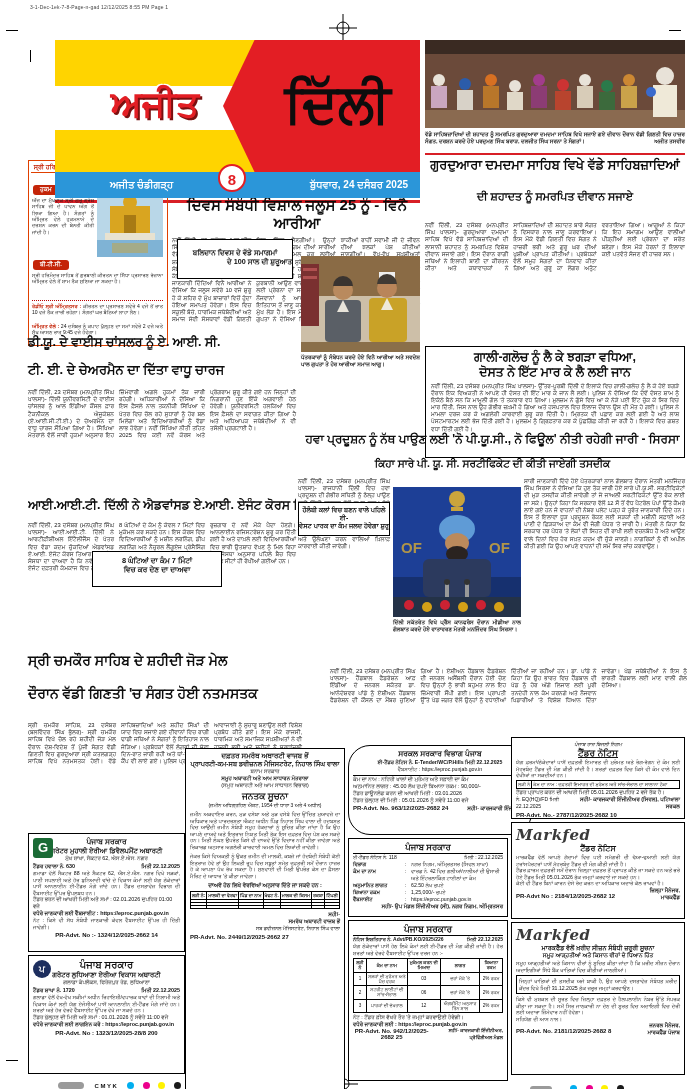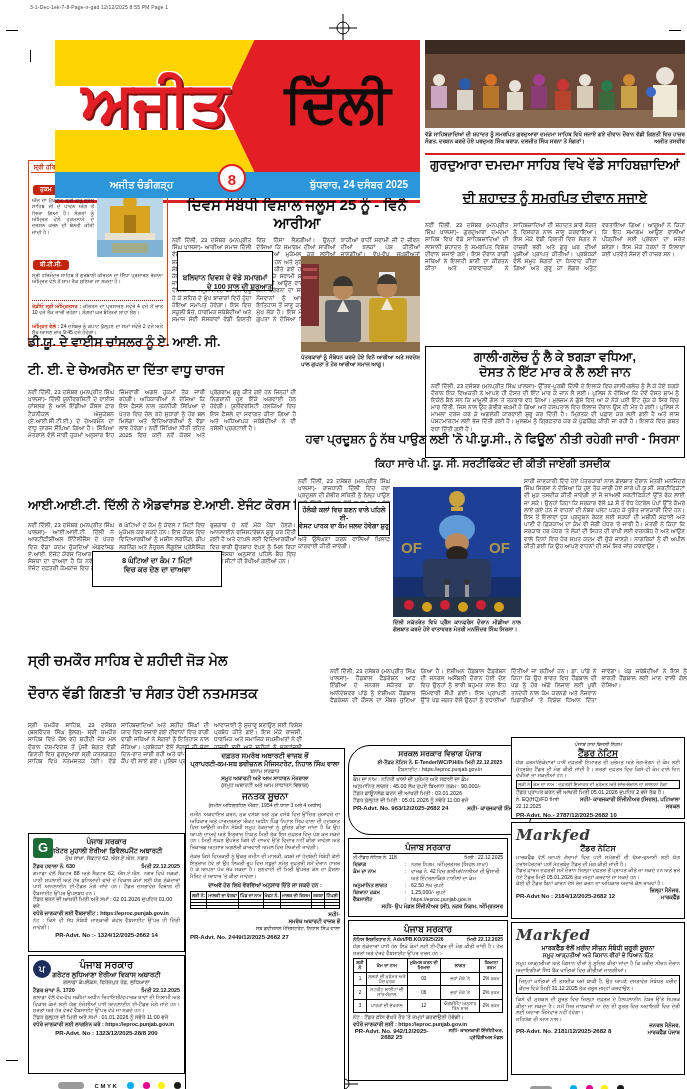--- a/index.html
+++ b/index.html
@@ -48,21 +48,21 @@
   <div class="abs" style="left:6px;top:30px;width:12px;height:1px;background:#000;"></div>
   <div class="abs" style="left:669px;top:30px;width:12px;height:1px;background:#000;"></div>
   <div class="abs" style="left:6px;top:1060px;width:12px;height:1px;background:#000;"></div>
 
   <div class="abs" style="left:55px;top:40px;width:365px;height:132px;">
     <div class="abs" style="left:0;top:0;width:200px;height:132px;background:#FFD400;z-index:1;"></div>
     <div class="abs" style="left:0;top:46px;width:215px;height:44px;background:#fff;z-index:2;"></div>
     <div class="abs" style="left:168px;top:0;width:197px;height:132px;background:#E31E24;z-index:3;
                 clip-path:polygon(16% 0,100% 0,100% 100%,16% 100%,0 50%);"></div>
     <div class="abs" style="left:5px;top:0;width:190px;height:132px;line-height:128px;text-align:center;z-index:4;
-                font-size:60px;font-weight:900;color:#E31E24;
+                font-size:36px;font-weight:900;color:#E31E24;
                 text-shadow:2px 2px 0 #7a1010,-1.5px -1.5px 0 #fff,1.5px -1.5px 0 #fff,-1.5px 1.5px 0 #fff,1.5px 1.5px 0 #fff;">ਅਜੀਤ</div>
     <div class="abs" style="left:205px;top:0;width:155px;height:132px;line-height:126px;text-align:center;z-index:4;
                 font-size:54px;font-weight:900;color:#0d0d0d;">ਦਿੱਲੀ</div>
   </div>
   <div class="abs" style="left:55px;top:172px;width:365px;height:26px;background:#2B96D9;z-index:2;">
     <div class="abs" style="left:55px;top:7px;font-size:10px;font-weight:bold;color:#fff;">ਅਜੀਤ ਚੰਡੀਗੜ੍ਹ</div>
     <div class="abs" style="right:12px;top:7px;font-size:10px;font-weight:bold;color:#fff;">ਬੁੱਧਵਾਰ, 24 ਦਸੰਬਰ 2025</div>
   </div>
   <div class="abs" style="left:218px;top:164px;width:28px;height:28px;border-radius:50%;background:#fff;border:2.5px solid #E31E24;
               z-index:5;text-align:center;line-height:28px;font-size:15px;font-weight:bold;color:#E31E24;box-sizing:border-box;">8</div>
@@ -128,21 +128,21 @@
     </div>
     <div class="abs" style="left:3px;top:162px;width:131px;font-size:5.1px;line-height:1.25;text-align:justify;">
       <b style="color:#c42408;">ਅੰਮ੍ਰਿਤ ਵੇਲੇ :</b>
       <span>24 ਦਸੰਬਰ ਨੂੰ ਕਪਾਟ ਖੁੱਲ੍ਹਣ ਦਾ ਸਮਾਂ ਸਵੇਰੇ 2 ਵਜੇ ਅਤੇ ਸੁੱਖ ਆਸਣ ਰਾਤ 9:45 ਵਜੇ ਹੋਵੇਗਾ।</span>
     </div>
   </div>
 
   <div class="abs hl" style="left:172px;top:158px;width:250px;font-size:15px;">ਆਜ਼ਾਦੀ ਘੁਲਾਟੀਏ ਸਵਾਮੀ ਸ਼ਰਧਾਨੰਦ ਦੇ ਬਲਿਦਾਨ</div>
   <div class="abs hl" style="left:172px;top:196px;width:250px;font-size:15px;">ਦਿਵਸ ਸੰਬੰਧੀ ਵਿਸ਼ਾਲ ਜਲੂਸ 25 ਨੂੰ - ਵਿਨੈ ਆਰੀਆ</div>
   <div class="abs bt cols3" style="left:172px;top:237px;width:248px;height:221px;">ਨਵੀਂ ਦਿੱਲੀ, 23 ਦਸੰਬਰ (ਮਨਪ੍ਰੀਤ ਸਿੰਘ ਖਾਲਸਾ)- ਆਰੀਆ ਸਮਾਜ ਦਿੱਲੀ ਵੱਲੋਂ ਆਜ਼ਾਦੀ ਘੁਲਾਟੀਏ ਸਵਾਮੀ ਸ਼ਰਧਾਨੰਦ ਜੀ ਦੇ ਬਲਿਦਾਨ ਦਿਵਸ ਸੰਬੰਧੀ 25 ਦਸੰਬਰ ਨੂੰ ਵਿਸ਼ਾਲ ਜਲੂਸ ਕੱਢਿਆ ਜਾਵੇਗਾ। ਇਸ ਸੰਬੰਧੀ ਜਾਣਕਾਰੀ ਦਿੰਦਿਆਂ ਵਿਨੈ ਆਰੀਆ ਨੇ ਦੱਸਿਆ ਕਿ ਜਲੂਸ ਸਵੇਰੇ 10 ਵਜੇ ਸ਼ੁਰੂ ਹੋ ਕੇ ਸ਼ਹਿਰ ਦੇ ਮੁੱਖ ਬਾਜ਼ਾਰਾਂ ਵਿਚੋਂ ਹੁੰਦਾ ਹੋਇਆ ਸਮਾਪਤ ਹੋਵੇਗਾ। ਇਸ ਵਿਚ ਸਕੂਲੀ ਬੱਚੇ, ਧਾਰਮਿਕ ਜਥੇਬੰਦੀਆਂ ਅਤੇ ਸਮਾਜ ਸੇਵੀ ਸੰਸਥਾਵਾਂ ਵੱਡੀ ਗਿਣਤੀ ਵਿਚ ਹਿੱਸਾ ਲੈਣਗੀਆਂ। ਉਨ੍ਹਾਂ ਦੱਸਿਆ ਕਿ ਸਮਾਗਮ ਦੀਆਂ ਸਾਰੀਆਂ ਤਿਆਰੀਆਂ ਮੁਕੰਮਲ ਕਰ ਲਈਆਂ ਗਈਆਂ ਹਨ ਅਤੇ ਸੁਰੱਖਿਆ ਦੇ ਪੁਖ਼ਤਾ ਪ੍ਰਬੰਧ ਕੀਤੇ ਗਏ ਹਨ। ਆਗੂਆਂ ਨੇ ਕਿਹਾ ਕਿ ਸਵਾਮੀ ਸ਼ਰਧਾਨੰਦ ਜੀ ਦੀ ਕੁਰਬਾਨੀ ਆਉਣ ਵਾਲੀਆਂ ਪੀੜ੍ਹੀਆਂ ਲਈ ਪ੍ਰੇਰਨਾ ਦਾ ਸਰੋਤ ਬਣੇਗੀ ਅਤੇ ਨੌਜਵਾਨਾਂ ਨੂੰ ਆਪਣੇ ਗੌਰਵਮਈ ਇਤਿਹਾਸ ਤੋਂ ਜਾਣੂ ਕਰਵਾਉਣਾ ਸਮੇਂ ਦੀ ਮੁੱਖ ਲੋੜ ਹੈ। ਇਸ ਮੌਕੇ ਸਵਦੇਸ਼ ਪਾਲ ਗੁਪਤਾ ਨੇ ਦੱਸਿਆ ਕਿ ਜਲੂਸ ਦੌਰਾਨ ਝਾਕੀਆਂ ਰਾਹੀਂ ਸਵਾਮੀ ਜੀ ਦੇ ਜੀਵਨ ਦੀਆਂ ਝਲਕਾਂ ਪੇਸ਼ ਕੀਤੀਆਂ ਜਾਣਗੀਆਂ। ਵੱਖ-ਵੱਖ ਸਖ਼ਸ਼ੀਅਤਾਂ ਵਿਸ਼ੇਸ਼ ਤੌਰ 'ਤੇ ਸ਼ਾਮਲ ਹੋਣਗੀਆਂ ਅਤੇ ਸ਼ਰਧਾਂਜਲੀ ਸਮਾਰੋਹ ਵਿਚ ਦੇਸ਼ ਭਗਤੀ ਦੇ ਗੀਤ ਵੀ ਪੇਸ਼ ਕੀਤੇ ਜਾਣਗੇ। ਪ੍ਰਬੰਧਕਾਂ ਵੱਲੋਂ ਸਮੂਹ ਇਲਾਕਾ ਨਿਵਾਸੀਆਂ ਨੂੰ ਵੱਧ ਤੋਂ ਵੱਧ ਗਿਣਤੀ ਵਿਚ ਪੁੱਜਣ ਦੀ ਅਪੀਲ ਕੀਤੀ ਗਈ ਹੈ। ਇਸ ਮੌਕੇ ਹੋਰਨਾਂ ਤੋਂ ਇਲਾਵਾ ਕਈ ਪਤਵੰਤੇ ਸੱਜਣ ਵੀ ਹਾਜ਼ਰ ਸਨ।</div>
-  <div class="abs box" style="left:177px;top:251px;width:96px;height:40px;z-index:2;padding-top:22px;">
+  <div class="abs box" style="left:177px;top:239px;width:116px;height:40px;z-index:2;padding-top:9px;">
     <div class="hl" style="font-size:7.2px;">ਬਲਿਦਾਨ ਦਿਵਸ ਦੇ ਵੱਡੇ ਸਮਾਗਮਾਂ</div>
     <div class="hl" style="font-size:7.2px;text-align:right;">ਦੇ 100 ਸਾਲ ਦੀ ਸ਼ੁਰੂਆਤ</div>
   </div>
   <div class="photo" style="left:301px;top:256px;width:119px;height:96px;z-index:2;">
     <svg width="119" height="96" viewBox="0 0 119 96">
       <rect width="119" height="96" fill="#cdbfa8"></rect>
       <rect width="119" height="40" fill="#8a6b45"></rect>
       <rect x="0" y="8" width="18" height="62" fill="#7a3030"></rect>
       <rect x="2" y="12" width="14" height="3" fill="#b05050"></rect>
         <rect x="2" y="20" width="14" height="3" fill="#b05050"></rect>
@@ -154,21 +154,21 @@
       <circle cx="86" cy="32" r="10" fill="#b9855a"></circle>
         <path d="M76 28 a10 10 0 0 1 20 0 z" fill="#403a34"></path>
       <rect x="68" y="42" width="38" height="44" rx="4" fill="#c9a227"></rect>
       <polygon points="86,42 80,54 92,54" fill="#efe9d8"></polygon>
       <rect y="86" width="119" height="10" fill="#8a6f4a"></rect>
     </svg>
   </div>
   <div class="abs cap" style="left:301px;top:354px;width:119px;height:20px;z-index:2;">ਪੱਤਰਕਾਰਾਂ ਨੂੰ ਸੰਬੋਧਨ ਕਰਦੇ ਹੋਏ ਵਿਨੈ ਆਰੀਆ ਅਤੇ ਸਵਦੇਸ਼ ਪਾਲ ਗੁਪਤਾ ਤੇ ਹੋਰ ਆਰੀਆ ਸਮਾਜ ਆਗੂ।</div>
 
   <div class="abs hl" style="left:425px;top:157px;width:260px;font-size:13px;">ਗੁਰਦੁਆਰਾ ਦਮਦਮਾ ਸਾਹਿਬ ਵਿਖੇ ਵੱਡੇ ਸਾਹਿਬਜ਼ਾਦਿਆਂ</div>
-  <div class="abs hl" style="left:425px;top:190px;width:260px;font-size:13px;text-decoration:underline;">ਦੀ ਸ਼ਹਾਦਤ ਨੂੰ ਸਮਰਪਿਤ ਦੀਵਾਨ ਸਜਾਏ</div>
+  <div class="abs hl" style="left:425px;top:190px;width:260px;font-size:11px;">ਦੀ ਸ਼ਹਾਦਤ ਨੂੰ ਸਮਰਪਿਤ ਦੀਵਾਨ ਸਜਾਏ</div>
   <div class="abs bt cols3" style="left:425px;top:222px;width:260px;height:120px;">ਨਵੀਂ ਦਿੱਲੀ, 23 ਦਸੰਬਰ (ਮਨਪ੍ਰੀਤ ਸਿੰਘ ਖਾਲਸਾ)- ਗੁਰਦੁਆਰਾ ਦਮਦਮਾ ਸਾਹਿਬ ਵਿਖੇ ਵੱਡੇ ਸਾਹਿਬਜ਼ਾਦਿਆਂ ਦੀ ਲਾਸਾਨੀ ਸ਼ਹਾਦਤ ਨੂੰ ਸਮਰਪਿਤ ਵਿਸ਼ੇਸ਼ ਦੀਵਾਨ ਸਜਾਏ ਗਏ। ਇਸ ਦੌਰਾਨ ਰਾਗੀ ਜਥਿਆਂ ਨੇ ਇਲਾਹੀ ਬਾਣੀ ਦਾ ਕੀਰਤਨ ਕੀਤਾ ਅਤੇ ਕਥਾਵਾਚਕਾਂ ਨੇ ਸਾਹਿਬਜ਼ਾਦਿਆਂ ਦੀ ਸ਼ਹਾਦਤ ਬਾਰੇ ਸੰਗਤ ਨੂੰ ਵਿਸਥਾਰ ਨਾਲ ਜਾਣੂ ਕਰਵਾਇਆ। ਇਸ ਮੌਕੇ ਵੱਡੀ ਗਿਣਤੀ ਵਿਚ ਸੰਗਤ ਨੇ ਹਾਜ਼ਰੀ ਭਰੀ ਅਤੇ ਗੁਰੂ ਘਰ ਦੀਆਂ ਖੁਸ਼ੀਆਂ ਪ੍ਰਾਪਤ ਕੀਤੀਆਂ। ਪ੍ਰਬੰਧਕਾਂ ਵੱਲੋਂ ਸਮੂਹ ਸੰਗਤਾਂ ਦਾ ਧੰਨਵਾਦ ਕੀਤਾ ਗਿਆ ਅਤੇ ਗੁਰੂ ਕਾ ਲੰਗਰ ਅਤੁੱਟ ਵਰਤਾਇਆ ਗਿਆ। ਆਗੂਆਂ ਨੇ ਕਿਹਾ ਕਿ ਇਹ ਸਮਾਗਮ ਆਉਣ ਵਾਲੀਆਂ ਪੀੜ੍ਹੀਆਂ ਲਈ ਪ੍ਰੇਰਨਾ ਦਾ ਸਰੋਤ ਬਣੇਗਾ। ਇਸ ਮੌਕੇ ਹੋਰਨਾਂ ਤੋਂ ਇਲਾਵਾ ਕਈ ਪਤਵੰਤੇ ਸੱਜਣ ਵੀ ਹਾਜ਼ਰ ਸਨ।</div>
 
   <div class="abs box" style="left:425px;top:346px;width:260px;height:112px;border-width:1.5px;padding:3px 5px;">
     <div class="hl" style="font-size:12.5px;">ਗਾਲੀ-ਗਲੋਚ ਨੂੰ ਲੈ ਕੇ ਝਗੜਾ ਵਧਿਆ,</div>
     <div class="hl" style="font-size:12.5px;">ਦੋਸਤ ਨੇ ਇੱਟ ਮਾਰ ਕੇ ਲੈ ਲਈ ਜਾਨ</div>
     <div class="bt" style="margin-top:2px;">ਨਵੀਂ ਦਿੱਲੀ, 23 ਦਸੰਬਰ (ਮਨਪ੍ਰੀਤ ਸਿੰਘ ਖਾਲਸਾ)- ਉੱਤਰ-ਪੂਰਬੀ ਦਿੱਲੀ ਦੇ ਇਲਾਕੇ ਵਿਚ ਗਾਲੀ-ਗਲੋਚ ਨੂੰ ਲੈ ਕੇ ਹੋਏ ਝਗੜੇ ਦੌਰਾਨ ਇਕ ਵਿਅਕਤੀ ਨੇ ਆਪਣੇ ਹੀ ਦੋਸਤ ਦੀ ਇੱਟ ਮਾਰ ਕੇ ਜਾਨ ਲੈ ਲਈ। ਪੁਲਿਸ ਨੇ ਦੱਸਿਆ ਕਿ ਦੋਵੇਂ ਦੋਸਤ ਸ਼ਾਮ ਨੂੰ ਇਕੱਠੇ ਬੈਠੇ ਸਨ ਕਿ ਮਾਮੂਲੀ ਗੱਲ 'ਤੇ ਤਕਰਾਰ ਵਧ ਗਿਆ। ਮੁਲਜ਼ਮ ਨੇ ਗੁੱਸੇ ਵਿਚ ਆ ਕੇ ਨੇੜੇ ਪਈ ਇੱਟ ਚੁੱਕ ਕੇ ਸਿਰ ਵਿਚ ਮਾਰ ਦਿੱਤੀ, ਜਿਸ ਨਾਲ ਉਹ ਗੰਭੀਰ ਜ਼ਖ਼ਮੀ ਹੋ ਗਿਆ ਅਤੇ ਹਸਪਤਾਲ ਵਿਚ ਇਲਾਜ ਦੌਰਾਨ ਉਸ ਦੀ ਮੌਤ ਹੋ ਗਈ। ਪੁਲਿਸ ਨੇ ਮਾਮਲਾ ਦਰਜ ਕਰ ਕੇ ਅਗਲੇਰੀ ਕਾਰਵਾਈ ਸ਼ੁਰੂ ਕਰ ਦਿੱਤੀ ਹੈ। ਮ੍ਰਿਤਕ ਦੀ ਪਛਾਣ ਕਰ ਲਈ ਗਈ ਹੈ ਅਤੇ ਲਾਸ਼ ਪੋਸਟਮਾਰਟਮ ਲਈ ਭੇਜ ਦਿੱਤੀ ਗਈ ਹੈ। ਮੁਲਜ਼ਮ ਨੂੰ ਗ੍ਰਿਫ਼ਤਾਰ ਕਰ ਕੇ ਪੁੱਛਗਿੱਛ ਕੀਤੀ ਜਾ ਰਹੀ ਹੈ। ਇਲਾਕੇ ਵਿਚ ਗਸ਼ਤ ਵਧਾ ਦਿੱਤੀ ਗਈ ਹੈ।</div>
   </div>
 
   <div class="abs hl" style="left:28px;top:335px;width:268px;font-size:12.5px;text-align:left;">ਡੀ.ਯੂ. ਦੇ ਵਾਈਸ ਚਾਂਸਲਰ ਨੂੰ ਏ. ਆਈ. ਸੀ.</div>
   <div class="abs hl" style="left:28px;top:362px;width:268px;font-size:13px;text-align:left;">ਟੀ. ਈ. ਦੇ ਚੇਅਰਮੈਨ ਦਾ ਦਿੱਤਾ ਵਾਧੂ ਚਾਰਜ</div>

